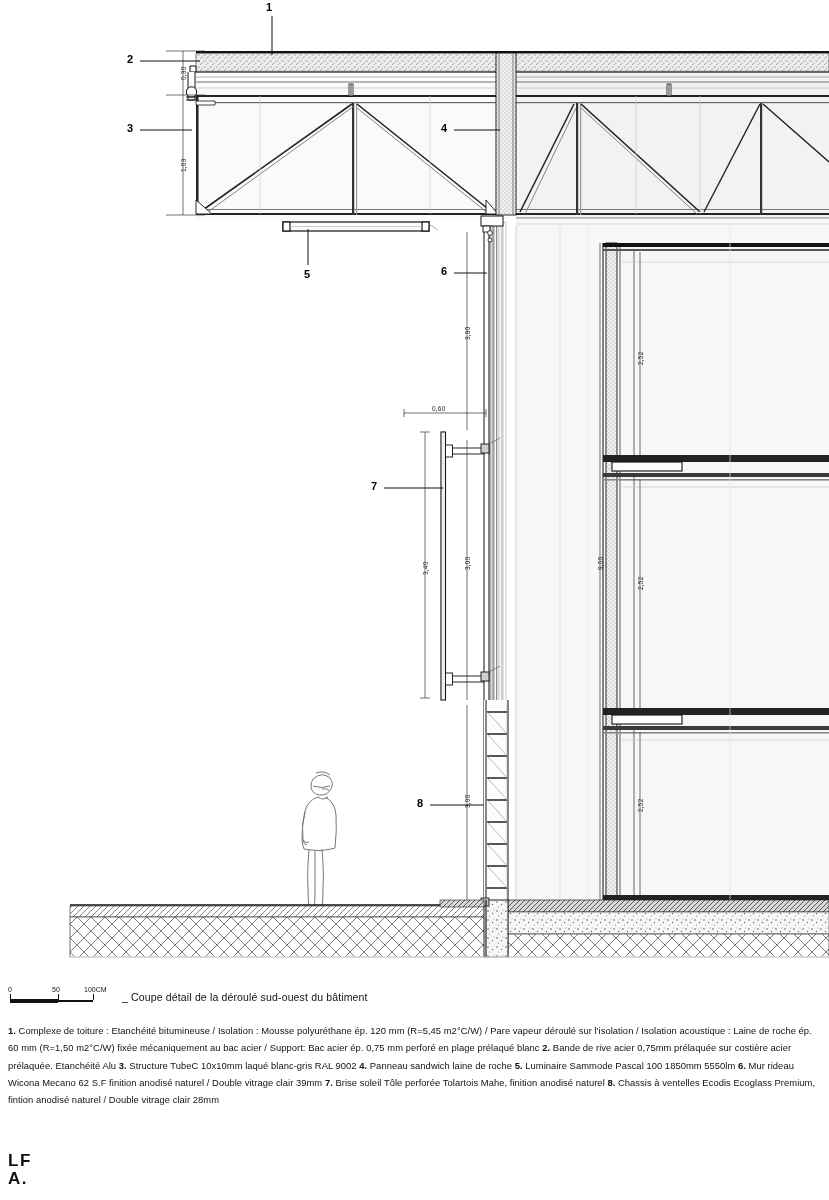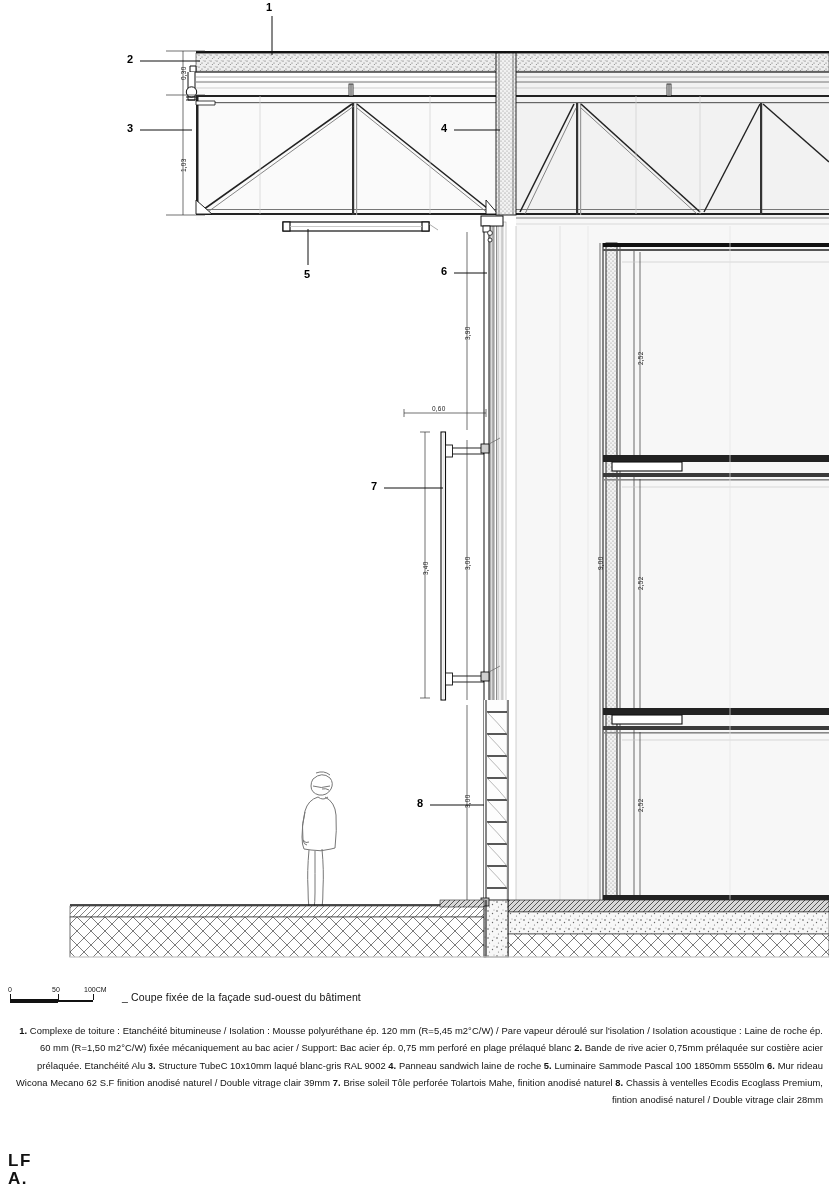--- a/index.html
+++ b/index.html
@@ -112,21 +112,21 @@
   
   #legend {
     position: absolute;
     left: 8px;
     top: 1022px;
     width: 815px;
     font-size: 9.4px;
     line-height: 17.3px;
     color: #111111;
     letter-spacing: 0.05px;
-    text-align: right;
+    text-align: left;
     font-family: "Liberation Sans", sans-serif;
   }
   
   #logo {
     position: absolute;
     left: 8px;
     top: 1152px;
     font-size: 17px;
     font-weight: bold;
     line-height: 18px;
@@ -482,21 +482,21 @@
     <div class="scale-num" style="left:0px;top:0px;">0</div>
     <div class="scale-num" style="left:44px;top:0px;">50</div>
     <div class="scale-num" style="left:76px;top:0px;">100CM</div>
     <div class="scale-tick" style="left:2px;"></div>
     <div class="scale-tick" style="left:50px;"></div>
     <div class="scale-tick" style="left:85px;"></div>
     <div class="scale-bar-black"></div>
     <div class="scale-bar-thin"></div>
   </div>
 
-  <div id="caption">_ Coupe fixée de la façade sud-ouest du bâtiment</div>
+  <div id="caption">_ Coupe détail de la déroulé sud-ouest du bâtiment</div>
 
   <div id="legend">
     <span style="font-weight:bold">1.</span>
     <span>Complexe de toiture : Etanchéité bitumineuse / Isolation : Mousse polyuréthane ép. 120 mm (R=5,45 m2°C/W) / Pare vapeur déroulé sur l'isolation / Isolation acoustique : Laine de roche ép. 60 mm (R=1,50 m2°C/W) fixée mécaniquement au bac acier / Support: Bac acier ép. 0,75 mm perforé en plage prélaqué blanc</span>
     <span style="font-weight:bold">2.</span>
     <span>Bande de rive acier 0,75mm prélaquée sur costière acier prélaquée. Etanchéité Alu</span>
     <span style="font-weight:bold">3.</span>
     <span>Structure TubeC 10x10mm laqué blanc-gris RAL 9002</span>
     <span style="font-weight:bold">4.</span>
     <span>Panneau sandwich laine de roche</span>

